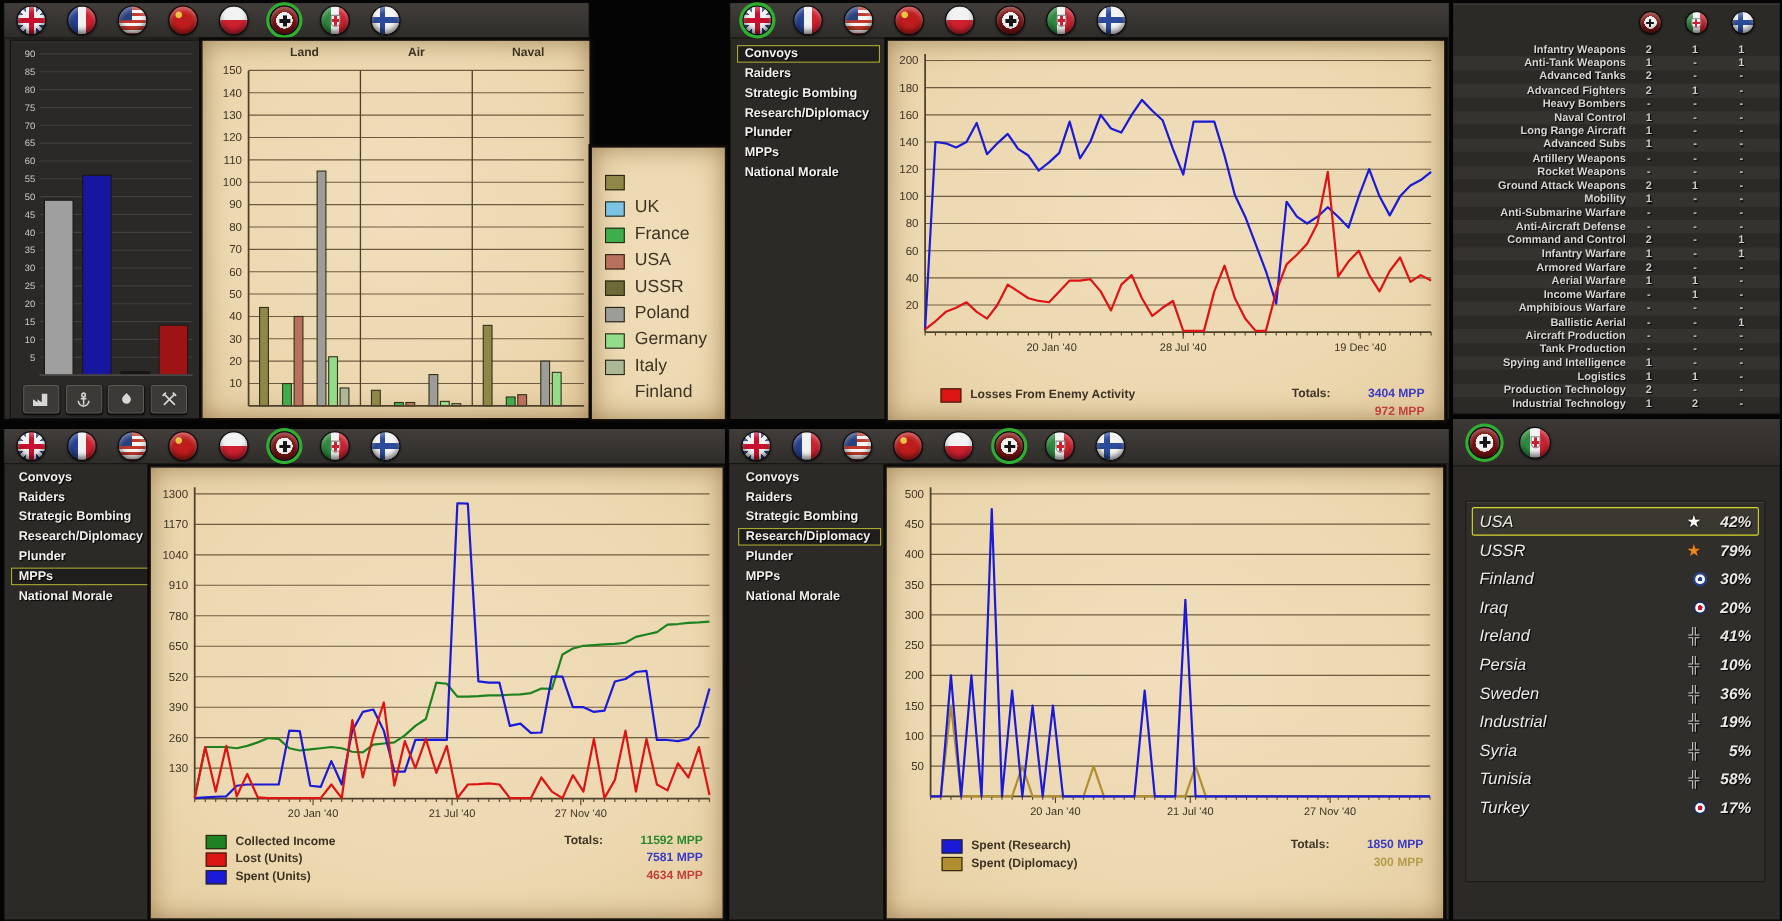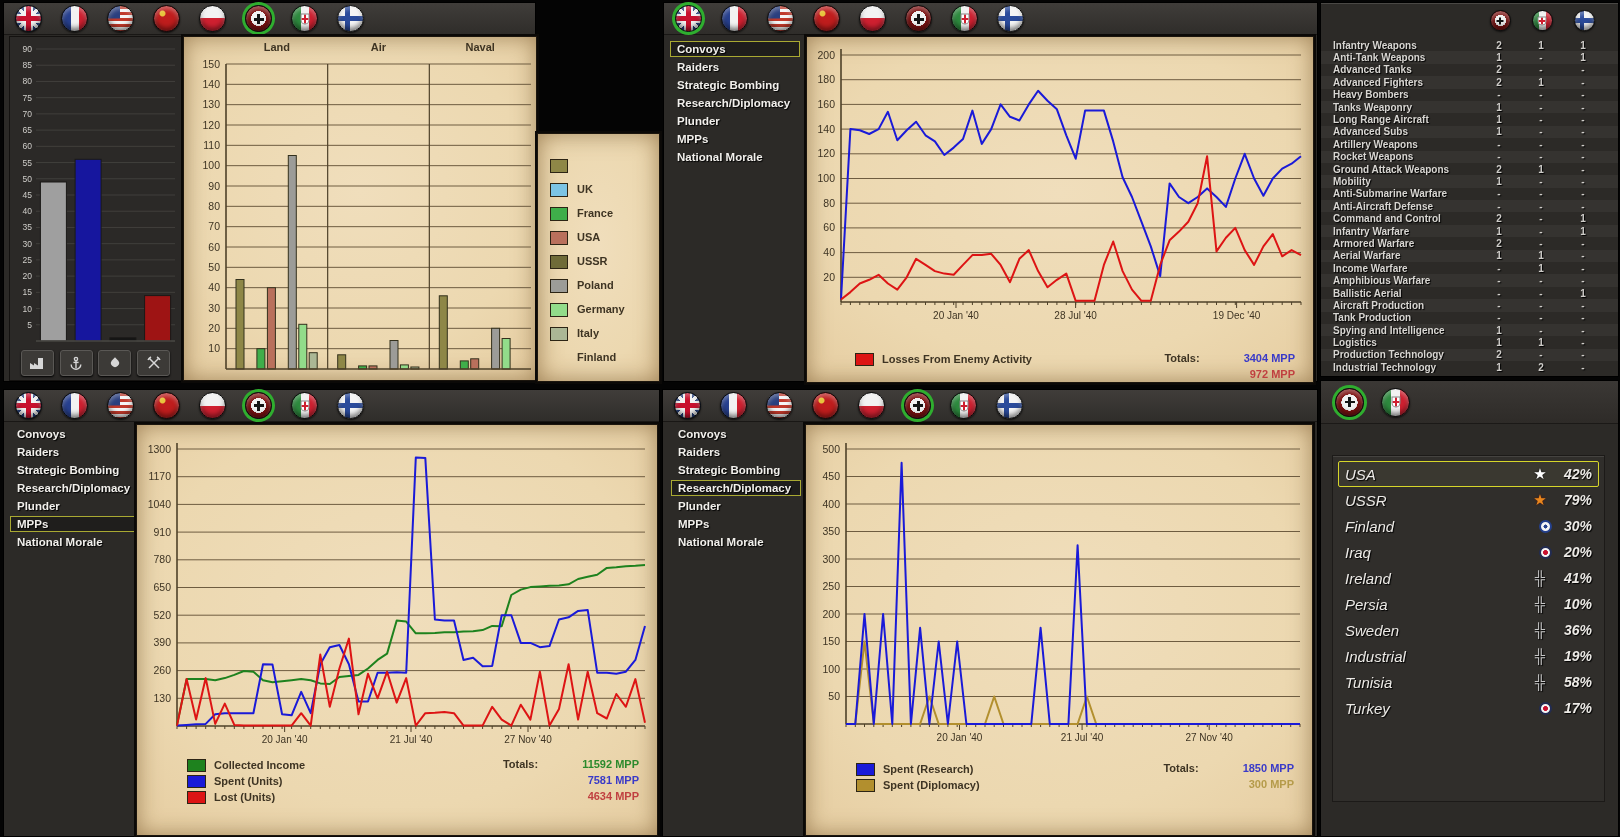--- a/index.html
+++ b/index.html
@@ -42,45 +42,45 @@
   
   .menu{position:absolute;}
   .menu-item{color:#f2f0ec;font-size:11.5px;font-weight:bold;text-shadow:1px 1px 1px #000;
     padding:1px 6px;margin-bottom:2px;border:1px solid transparent;cursor:default;}
   .menu-item.selected{border-color:#a9a932;background:rgba(0,0,0,.28);}
   
   .chart-legend{position:absolute;}
   .lg-row{display:flex;align-items:center;gap:8px;height:16px;}
   .lg-swatch{width:17px;height:11px;border:1px solid #2c2414;flex:0 0 auto;}
   .lg-label{font-size:11px;color:#3e3423;font-weight:bold;}
-  .lg-totals{position:absolute;right:6px;top:1px;display:flex;gap:44px;text-align:center;}
+  .lg-totals{position:absolute;right:6px;top:1px;display:flex;gap:34px;text-align:center;}
   .lg-tlabel{font-size:11px;font-weight:bold;color:#3e3423;}
   .lg-tvals{display:flex;flex-direction:column;align-items:flex-end;gap:4px;font-size:11px;font-weight:bold;}
   
   .piebox{position:absolute;background:#34322e;border:1px solid #131110;}
   .pie-title{position:absolute;left:7px;top:5px;color:#efefec;font-size:11px;font-weight:bold;text-shadow:1px 1px 1px #000;}
   .pie{position:absolute;left:9px;top:18px;width:102px;height:102px;border-radius:50%;border:1px solid #17150f;}
   .natlegend{position:absolute;padding:20px 0 0 12px;}
   .nat-row{display:flex;align-items:center;gap:9px;height:24px;}
   .nat-swatch{width:16px;height:12px;border:1px solid #2c2414;}
-  .nat-label{font-size:11px;color:#3e3423;font-weight:bold;margin-top:45px;}
+  .nat-label{font-size:16px;color:#3e3423;font-weight:normal;margin-top:45px;}
   
   .darkbox{position:absolute;background:#2b2927;border:1px solid #141210;}
   .resource-row{position:absolute;left:0;right:0;bottom:4px;display:flex;justify-content:space-around;padding:0 8px;}
   .res-btn{width:31px;height:24px;background:#3c3a37;border:1px solid #5a5855;border-radius:3px;
     display:flex;align-items:center;justify-content:center;box-shadow:0 1px 2px #000;}
   .drop{width:8px;height:8px;background:#d6d6d6;border-radius:0 50% 50% 50%;transform:rotate(45deg);display:block;}
   
   .tech-headflags{position:absolute;top:7px;right:13px;display:flex;}
   .tech-headflags .cell{width:42px;display:flex;justify-content:center;}
   .tech-rows{position:absolute;left:0;right:0;top:36px;}
   .tech-row{display:flex;align-items:center;height:12.4px;padding-left:12px;padding-right:14px;}
   .tech-row.alt{background:rgba(255,255,255,.045);}
   .tech-label{flex:1;font-size:10px;color:#d8d6d2;font-weight:bold;text-shadow:1px 1px 1px #000;
-    white-space:nowrap;overflow:hidden;}
+    white-space:nowrap;overflow:hidden;text-align:right;}
   .tech-val{width:42px;text-align:center;font-size:10px;color:#cfcdc9;font-weight:bold;text-shadow:1px 1px 1px #000;}
   
   .dip-header{position:absolute;left:0;top:0;right:0;height:42px;background:linear-gradient(#3b3835,#2e2b28);
     border-bottom:1px solid #1b1917;display:flex;align-items:center;gap:17px;padding-left:14px;}
   .dip-header .flag{width:27px;height:27px;}
   .dip-list{position:absolute;left:11px;top:74px;width:273px;height:347px;background:#302e2b;
     border:1px solid #1c1a18;box-shadow:inset 0 1px 0 #454340;padding:5px 5px;box-sizing:border-box;}
   .country-row{display:flex;align-items:center;height:24px;padding:0 6px;border:1px solid transparent;}
   .country-row.selected{border-color:#d6d62a;border-radius:2px;background:rgba(255,255,160,.05);}
   .cname{flex:1;font-size:15px;font-style:italic;color:#eceae6;text-shadow:1px 1px 1px #000;}
@@ -439,21 +439,21 @@
           <span class="tech-val">1</span>
           <span class="tech-val">-</span>
         </div>
         <div class="tech-row">
           <span class="tech-label">Heavy Bombers</span>
           <span class="tech-val">-</span>
           <span class="tech-val">-</span>
           <span class="tech-val">-</span>
         </div>
         <div class="tech-row alt">
-          <span class="tech-label">Tanks Weaponry</span>
+          <span class="tech-label">Naval Control</span>
           <span class="tech-val">1</span>
           <span class="tech-val">-</span>
           <span class="tech-val">-</span>
         </div>
         <div class="tech-row">
           <span class="tech-label">Long Range Aircraft</span>
           <span class="tech-val">1</span>
           <span class="tech-val">-</span>
           <span class="tech-val">-</span>
         </div>
@@ -683,26 +683,26 @@
             <polyline fill="none" stroke="#1e821e" stroke-width="2" stroke-linejoin="round" points="40.0,299.9 49.6,254.1 59.1,254.1 68.7,254.1 78.2,255.2 87.8,253.1 97.3,249.9 106.9,246.0 116.4,246.7 126.0,255.2 135.5,257.3 145.1,256.3 154.6,255.2 164.2,254.1 173.7,255.2 183.3,258.4 192.8,259.0 202.4,252.0 211.9,250.9 221.5,249.9 231.0,243.5 240.6,234.9 250.1,228.6 259.7,195.5 269.2,196.6 278.8,208.3 288.3,208.3 297.9,207.9 307.4,207.2 317.0,207.2 326.5,206.6 336.1,206.2 345.6,205.1 355.2,200.9 364.7,201.3 374.3,170.0 383.8,164.6 393.4,162.1 402.9,161.4 412.5,160.8 422.0,160.4 431.6,159.3 441.1,154.0 450.7,151.8 460.2,149.7 469.8,142.9 479.3,142.3 488.9,141.2 498.4,140.8 508.0,140.1"></polyline>
             <polyline fill="none" stroke="#1a1ad8" stroke-width="2" stroke-linejoin="round" points="40.0,300.6 49.6,299.9 59.1,299.3 68.7,298.9 78.2,289.3 87.8,288.2 97.3,288.2 106.9,288.2 116.4,288.2 126.0,239.2 135.5,239.6 145.1,289.3 154.6,290.3 164.2,266.9 173.7,288.2 183.3,239.2 192.8,222.2 202.4,220.0 211.9,239.2 221.5,276.5 231.0,276.5 240.6,247.7 250.1,247.7 259.7,247.3 269.2,247.7 278.8,32.5 288.3,32.9 297.9,194.5 307.4,195.5 317.0,195.5 326.5,234.9 336.1,232.8 345.6,241.3 355.2,240.9 364.7,190.2 374.3,190.2 383.8,217.9 393.4,217.9 402.9,222.2 412.5,221.1 422.0,194.5 431.6,192.3 441.1,185.9 450.7,184.9 460.2,247.7 469.8,247.7 479.3,248.8 488.9,246.7 498.4,234.9 508.0,200.9"></polyline>
             <polyline fill="none" stroke="#dd1414" stroke-width="2" stroke-linejoin="round" points="40.0,300.6 49.6,254.1 59.1,294.6 68.7,253.1 78.2,298.9 87.8,278.6 97.3,299.9 106.9,300.6 116.4,300.6 126.0,300.6 135.5,300.6 145.1,300.6 154.6,300.6 164.2,288.2 173.7,300.6 183.3,229.6 192.8,281.8 202.4,243.5 211.9,213.6 221.5,289.3 231.0,248.8 240.6,273.3 250.1,246.7 259.7,277.6 269.2,253.1 278.8,300.6 288.3,288.2 297.9,287.8 307.4,287.1 317.0,288.2 326.5,300.6 336.1,300.6 345.6,300.6 355.2,281.8 364.7,294.6 374.3,300.6 383.8,279.7 393.4,294.6 402.9,246.7 412.5,300.6 422.0,284.0 431.6,239.2 441.1,294.6 450.7,246.7 460.2,288.2 469.8,293.5 479.3,269.0 488.9,281.8 498.4,254.1 508.0,297.8"></polyline>
           </svg></div>
       <div class="chart-legend" style="left:50px;right:12px;top:332px;">
           <div class="lg-row">
             <span class="lg-swatch" style="background:#1e821e"></span>
             <span class="lg-label">Collected Income</span>
           </div>
           <div class="lg-row">
+            <span class="lg-swatch" style="background:#dd1414"></span>
+            <span class="lg-label">Lost (Units)</span>
+          </div>
+          <div class="lg-row">
             <span class="lg-swatch" style="background:#1a1ad8"></span>
             <span class="lg-label">Spent (Units)</span>
-          </div>
-          <div class="lg-row">
-            <span class="lg-swatch" style="background:#dd1414"></span>
-            <span class="lg-label">Lost (Units)</span>
           </div>
           <div class="lg-totals">
             <span class="lg-tlabel">Totals:</span>
             <span class="lg-tvals">
               <span style="color:#2c8a2c">11592 MPP</span>
               <span style="color:#3a3ac8">7581 MPP</span>
               <span style="color:#c04040">4634 MPP</span>
             </span>
           </div>
         </div>
@@ -872,20 +872,25 @@
           <span class="cname">Sweden</span>
           <span class="cicon ci-cross"></span>
           <span class="cpct">36%</span>
         </div>
         <div class="country-row">
           <span class="cname">Industrial</span>
           <span class="cicon ci-cross"></span>
           <span class="cpct">19%</span>
         </div>
         <div class="country-row">
+          <span class="cname">Syria</span>
+          <span class="cicon ci-cross"></span>
+          <span class="cpct">5%</span>
+        </div>
+        <div class="country-row">
           <span class="cname">Tunisia</span>
           <span class="cicon ci-cross"></span>
           <span class="cpct">58%</span>
         </div>
         <div class="country-row">
           <span class="cname">Turkey</span>
           <span class="cicon ci-roundel-red"></span>
           <span class="cpct">17%</span>
         </div>
       </div>

